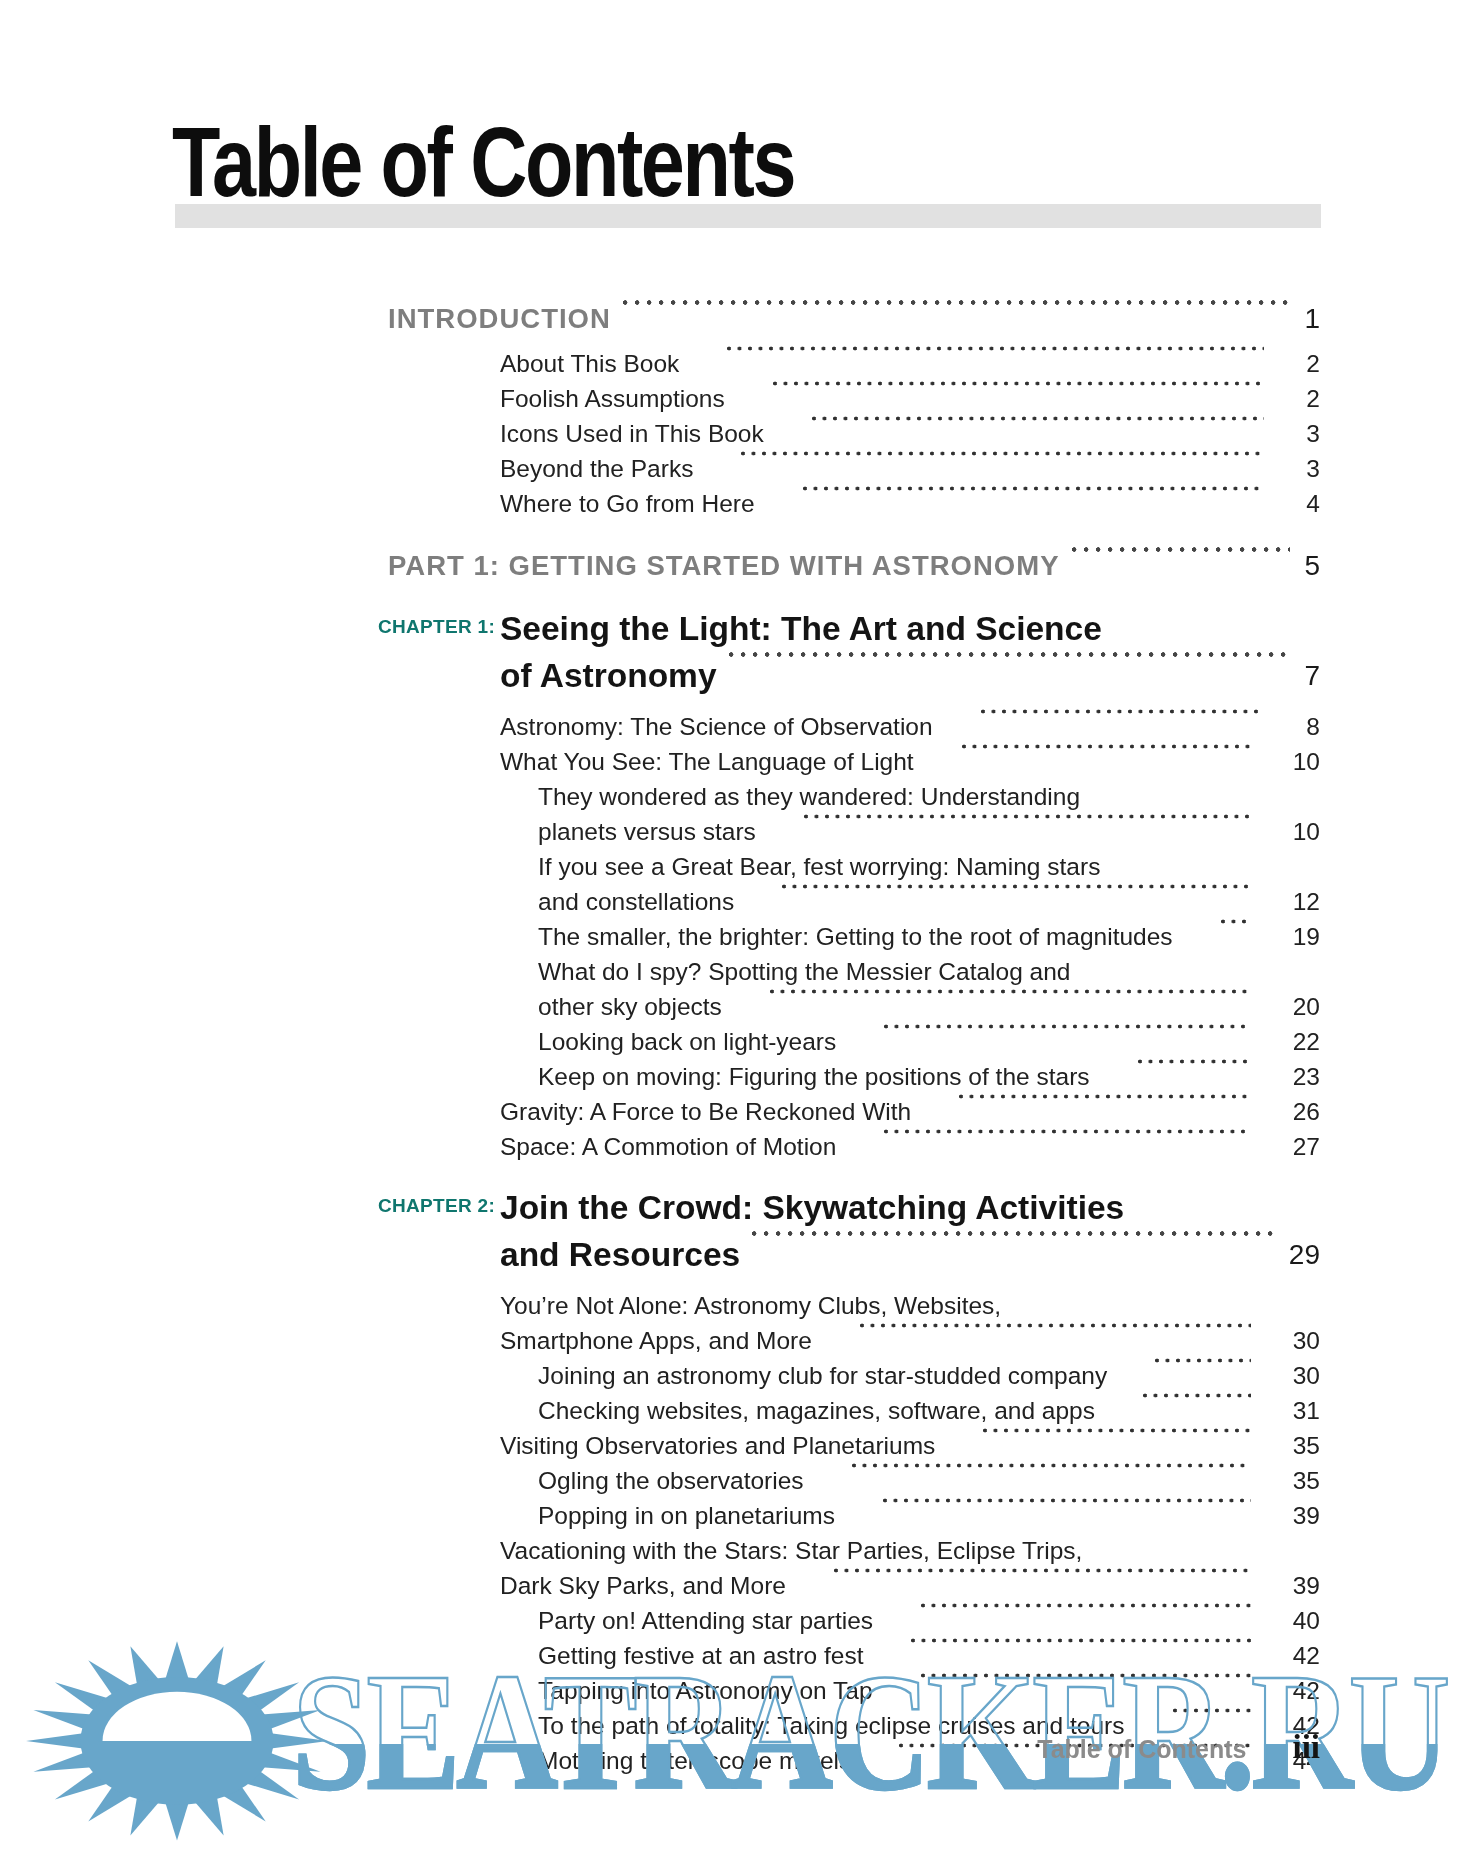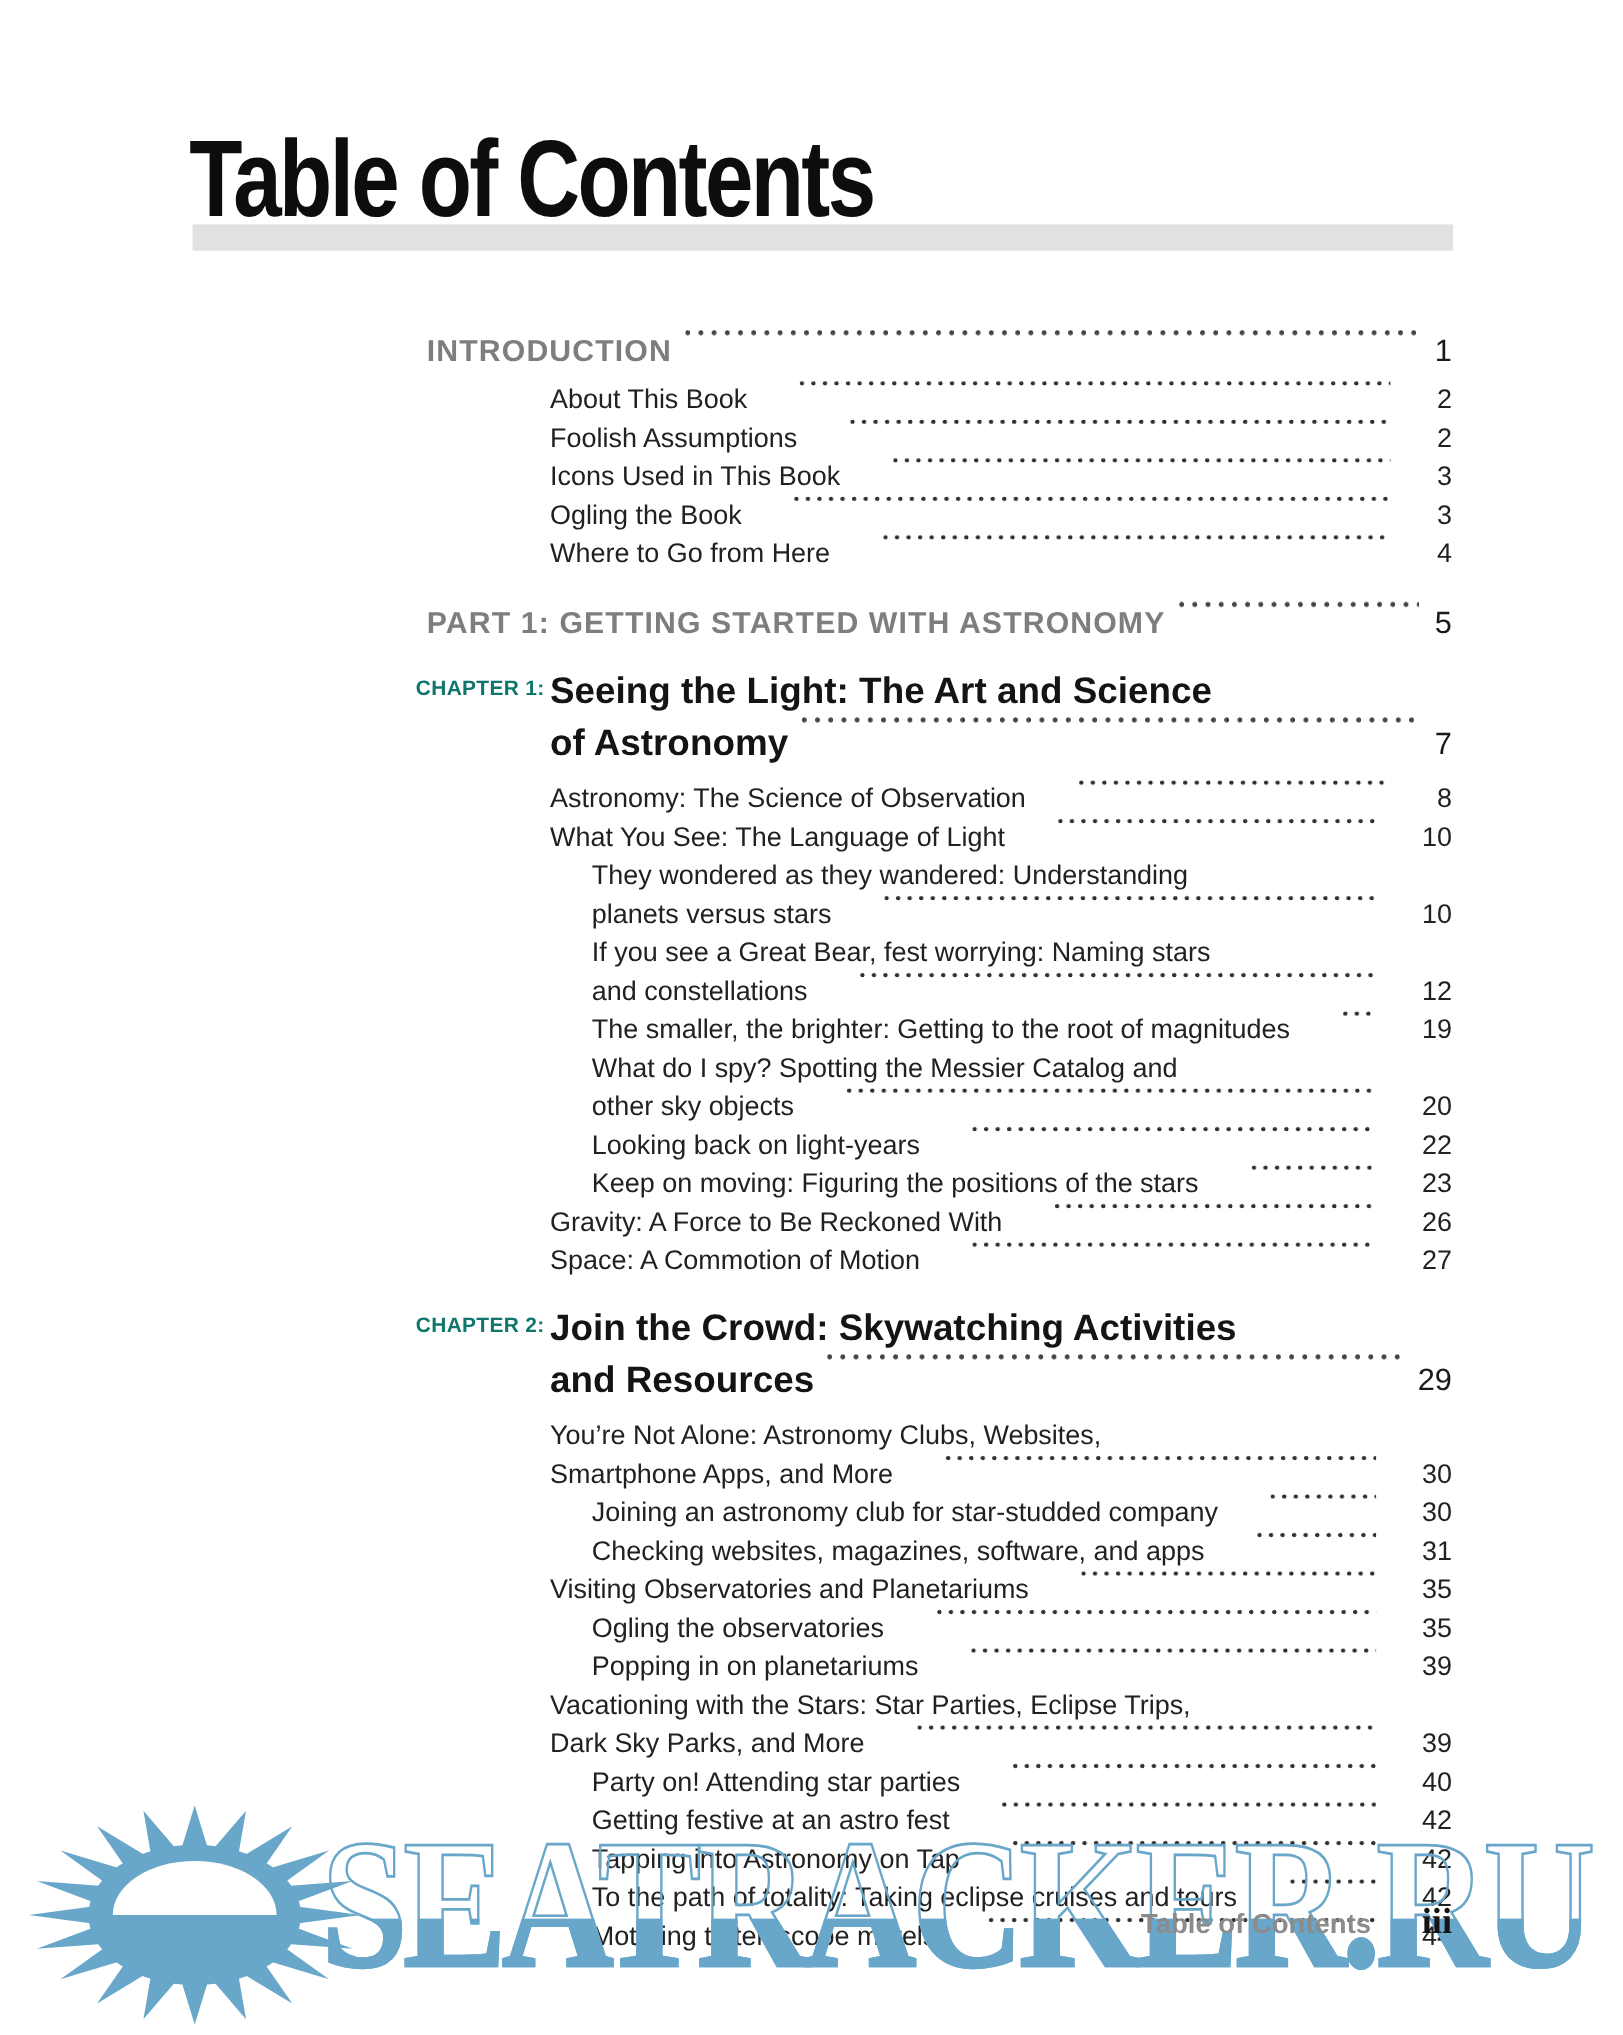--- a/index.html
+++ b/index.html
@@ -79,21 +79,21 @@
       <span class="txt">Foolish Assumptions</span>
       <span class="dots"></span>
       <span class="pg">2</span>
     </div>
     <div class="row item lvl1">
       <span class="txt">Icons Used in This Book</span>
       <span class="dots"></span>
       <span class="pg">3</span>
     </div>
     <div class="row item lvl1">
-      <span class="txt">Ogling the Book</span>
+      <span class="txt">Beyond the Parks</span>
       <span class="dots"></span>
       <span class="pg">3</span>
     </div>
     <div class="row item lvl1">
       <span class="txt">Where to Go from Here</span>
       <span class="dots"></span>
       <span class="pg">4</span>
     </div>
     <div class="row sec">
       <span class="sec-txt">PART 1: GETTING STARTED WITH ASTRONOMY</span>

